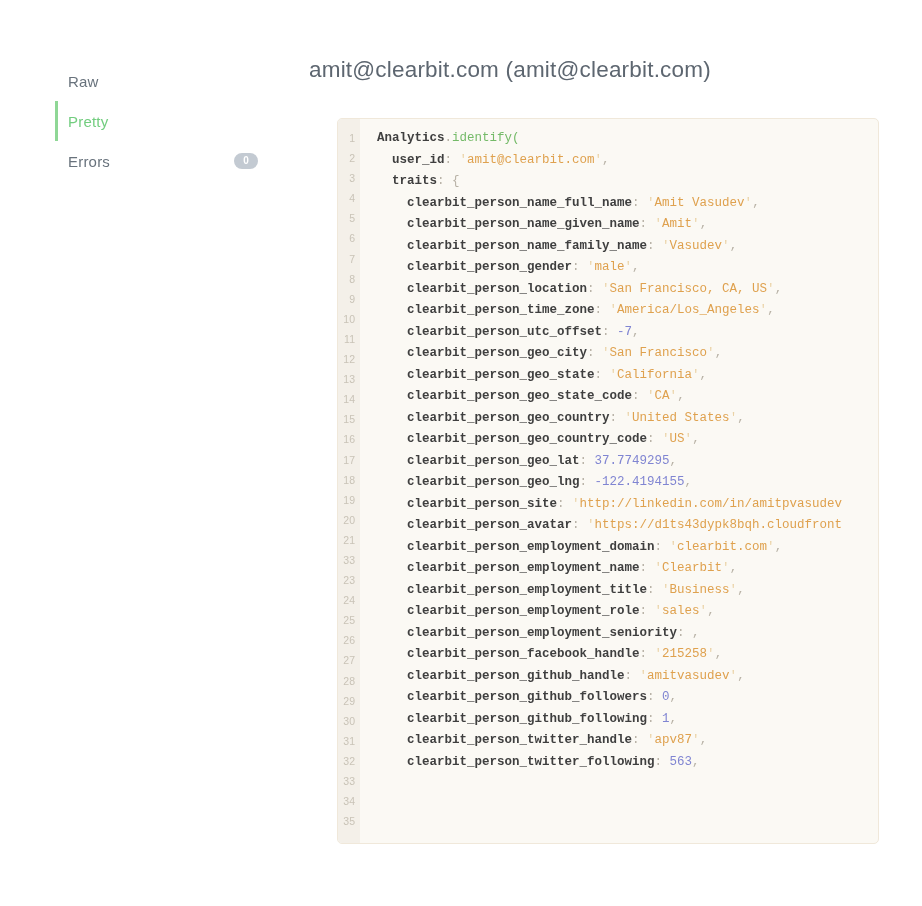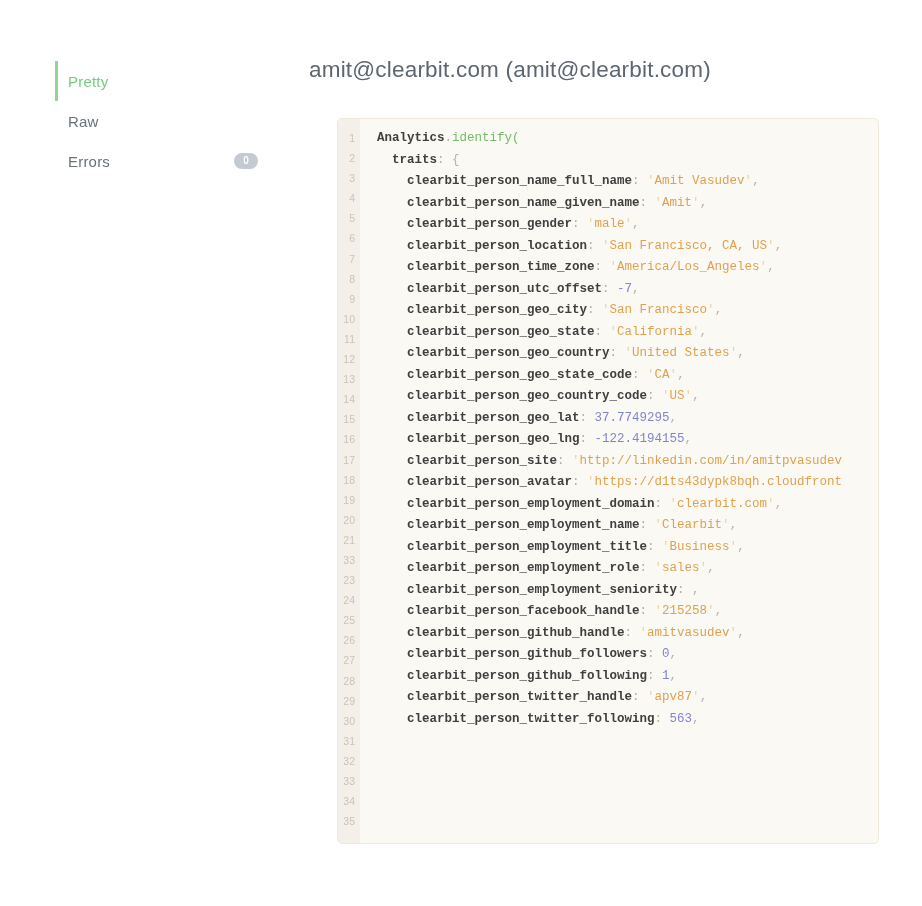--- a/index.html
+++ b/index.html
@@ -36,25 +36,25 @@
   .tk-p  { color:#b8b2a6; }
   .tk-fn { color:#74ba68;margin-top:28px; }
   .tk-n  { color:#8085d2; }
   .tk-s, .tk-sc { color:#dfa14e; }
   .tk-s::before, .tk-sc::before, .tk-s::after { content:"'"; color:#ead2a6; }
 </style>
 </head>
 <body>
 
 <div class="sidebar">
+  <div class="side-item">
+    <span>Raw</span>
+  </div>
   <div class="side-item active">
     <span>Pretty</span>
-  </div>
-  <div class="side-item">
-    <span>Raw</span>
   </div>
   <div class="side-item">
     <span>Errors</span>
     <span class="badge">0</span>
   </div>
 </div>
 
 <div class="page-title">amit@clearbit.com (amit@clearbit.com)</div>
 
 <div class="code-panel">
@@ -90,31 +90,33 @@
       <span class="ln">29</span>
       <span class="ln">30</span>
       <span class="ln">31</span>
       <span class="ln">32</span>
       <span class="ln">33</span>
       <span class="ln">34</span>
       <span class="ln">35</span>
     </div>
   <div class="code-col" id="codecol">
       <div class="code-line"><span class="tk-k">Analytics</span><span class="tk-p">.</span><span class="tk-fn">identify(</span></div>
+      <div class="code-line">  <span class="tk-k">user_id</span><span class="tk-p">: </span><span class="tk-s">amit@clearbit.com</span><span class="tk-p">,</span></div>
       <div class="code-line">  <span class="tk-k">traits</span><span class="tk-p">: {</span></div>
       <div class="code-line">    <span class="tk-k">clearbit_person_name_full_name</span><span class="tk-p">: </span><span class="tk-s">Amit Vasudev</span><span class="tk-p">,</span></div>
       <div class="code-line">    <span class="tk-k">clearbit_person_name_given_name</span><span class="tk-p">: </span><span class="tk-s">Amit</span><span class="tk-p">,</span></div>
+      <div class="code-line">    <span class="tk-k">clearbit_person_name_family_name</span><span class="tk-p">: </span><span class="tk-s">Vasudev</span><span class="tk-p">,</span></div>
       <div class="code-line">    <span class="tk-k">clearbit_person_gender</span><span class="tk-p">: </span><span class="tk-s">male</span><span class="tk-p">,</span></div>
       <div class="code-line">    <span class="tk-k">clearbit_person_location</span><span class="tk-p">: </span><span class="tk-s">San Francisco, CA, US</span><span class="tk-p">,</span></div>
       <div class="code-line">    <span class="tk-k">clearbit_person_time_zone</span><span class="tk-p">: </span><span class="tk-s">America/Los_Angeles</span><span class="tk-p">,</span></div>
       <div class="code-line">    <span class="tk-k">clearbit_person_utc_offset</span><span class="tk-p">: </span><span class="tk-n">-7</span><span class="tk-p">,</span></div>
       <div class="code-line">    <span class="tk-k">clearbit_person_geo_city</span><span class="tk-p">: </span><span class="tk-s">San Francisco</span><span class="tk-p">,</span></div>
       <div class="code-line">    <span class="tk-k">clearbit_person_geo_state</span><span class="tk-p">: </span><span class="tk-s">California</span><span class="tk-p">,</span></div>
+      <div class="code-line">    <span class="tk-k">clearbit_person_geo_state_code</span><span class="tk-p">: </span><span class="tk-s">CA</span><span class="tk-p">,</span></div>
       <div class="code-line">    <span class="tk-k">clearbit_person_geo_country</span><span class="tk-p">: </span><span class="tk-s">United States</span><span class="tk-p">,</span></div>
-      <div class="code-line">    <span class="tk-k">clearbit_person_geo_state_code</span><span class="tk-p">: </span><span class="tk-s">CA</span><span class="tk-p">,</span></div>
       <div class="code-line">    <span class="tk-k">clearbit_person_geo_country_code</span><span class="tk-p">: </span><span class="tk-s">US</span><span class="tk-p">,</span></div>
       <div class="code-line">    <span class="tk-k">clearbit_person_geo_lat</span><span class="tk-p">: </span><span class="tk-n">37.7749295</span><span class="tk-p">,</span></div>
       <div class="code-line">    <span class="tk-k">clearbit_person_geo_lng</span><span class="tk-p">: </span><span class="tk-n">-122.4194155</span><span class="tk-p">,</span></div>
       <div class="code-line">    <span class="tk-k">clearbit_person_site</span><span class="tk-p">: </span><span class="tk-sc">http://linkedin.com/in/amitpvasudev</span></div>
       <div class="code-line">    <span class="tk-k">clearbit_person_avatar</span><span class="tk-p">: </span><span class="tk-sc">https://d1ts43dypk8bqh.cloudfront</span></div>
       <div class="code-line">    <span class="tk-k">clearbit_person_employment_domain</span><span class="tk-p">: </span><span class="tk-s">clearbit.com</span><span class="tk-p">,</span></div>
       <div class="code-line">    <span class="tk-k">clearbit_person_employment_name</span><span class="tk-p">: </span><span class="tk-s">Clearbit</span><span class="tk-p">,</span></div>
       <div class="code-line">    <span class="tk-k">clearbit_person_employment_title</span><span class="tk-p">: </span><span class="tk-s">Business</span><span class="tk-p">,</span></div>
       <div class="code-line">    <span class="tk-k">clearbit_person_employment_role</span><span class="tk-p">: </span><span class="tk-s">sales</span><span class="tk-p">,</span></div>
       <div class="code-line">    <span class="tk-k">clearbit_person_employment_seniority</span><span class="tk-p">: ,</span></div>

